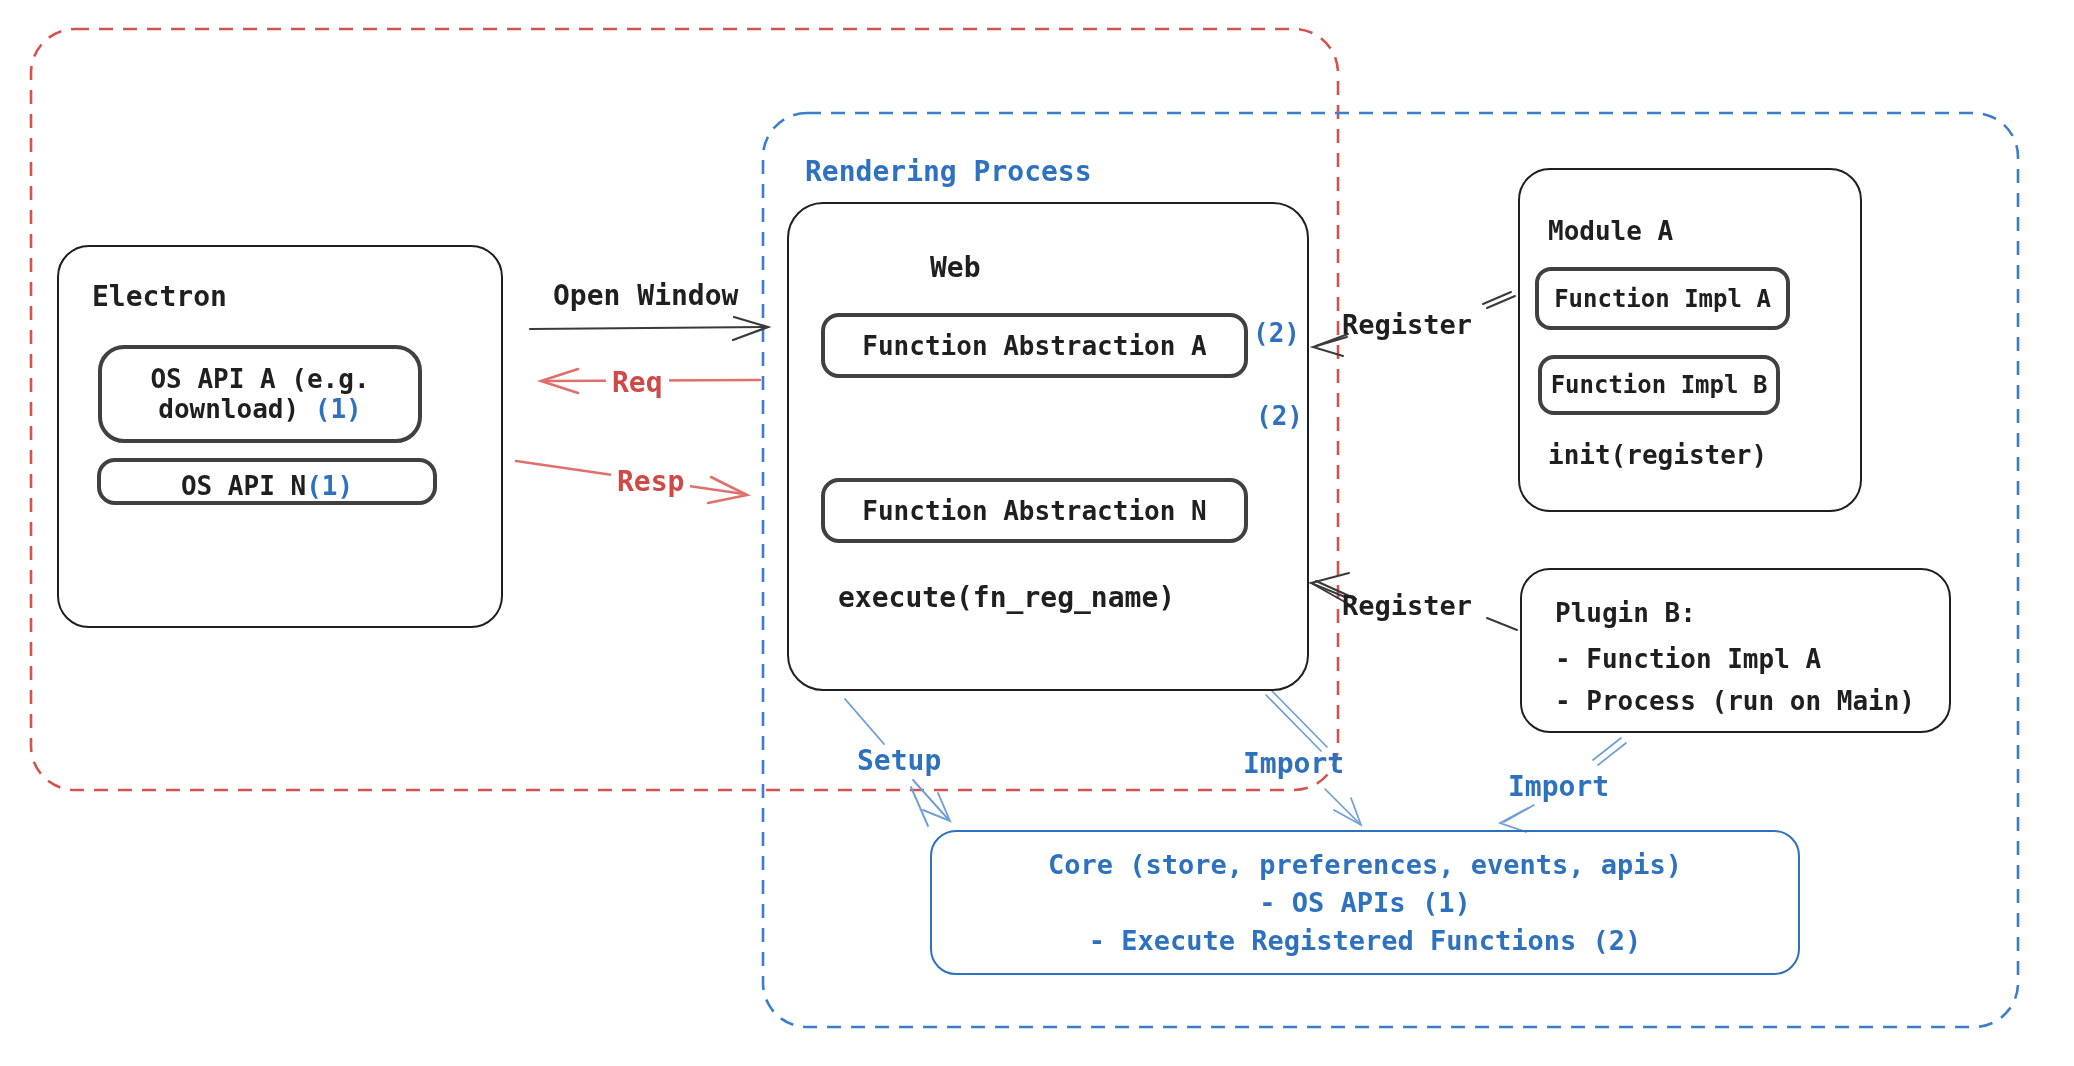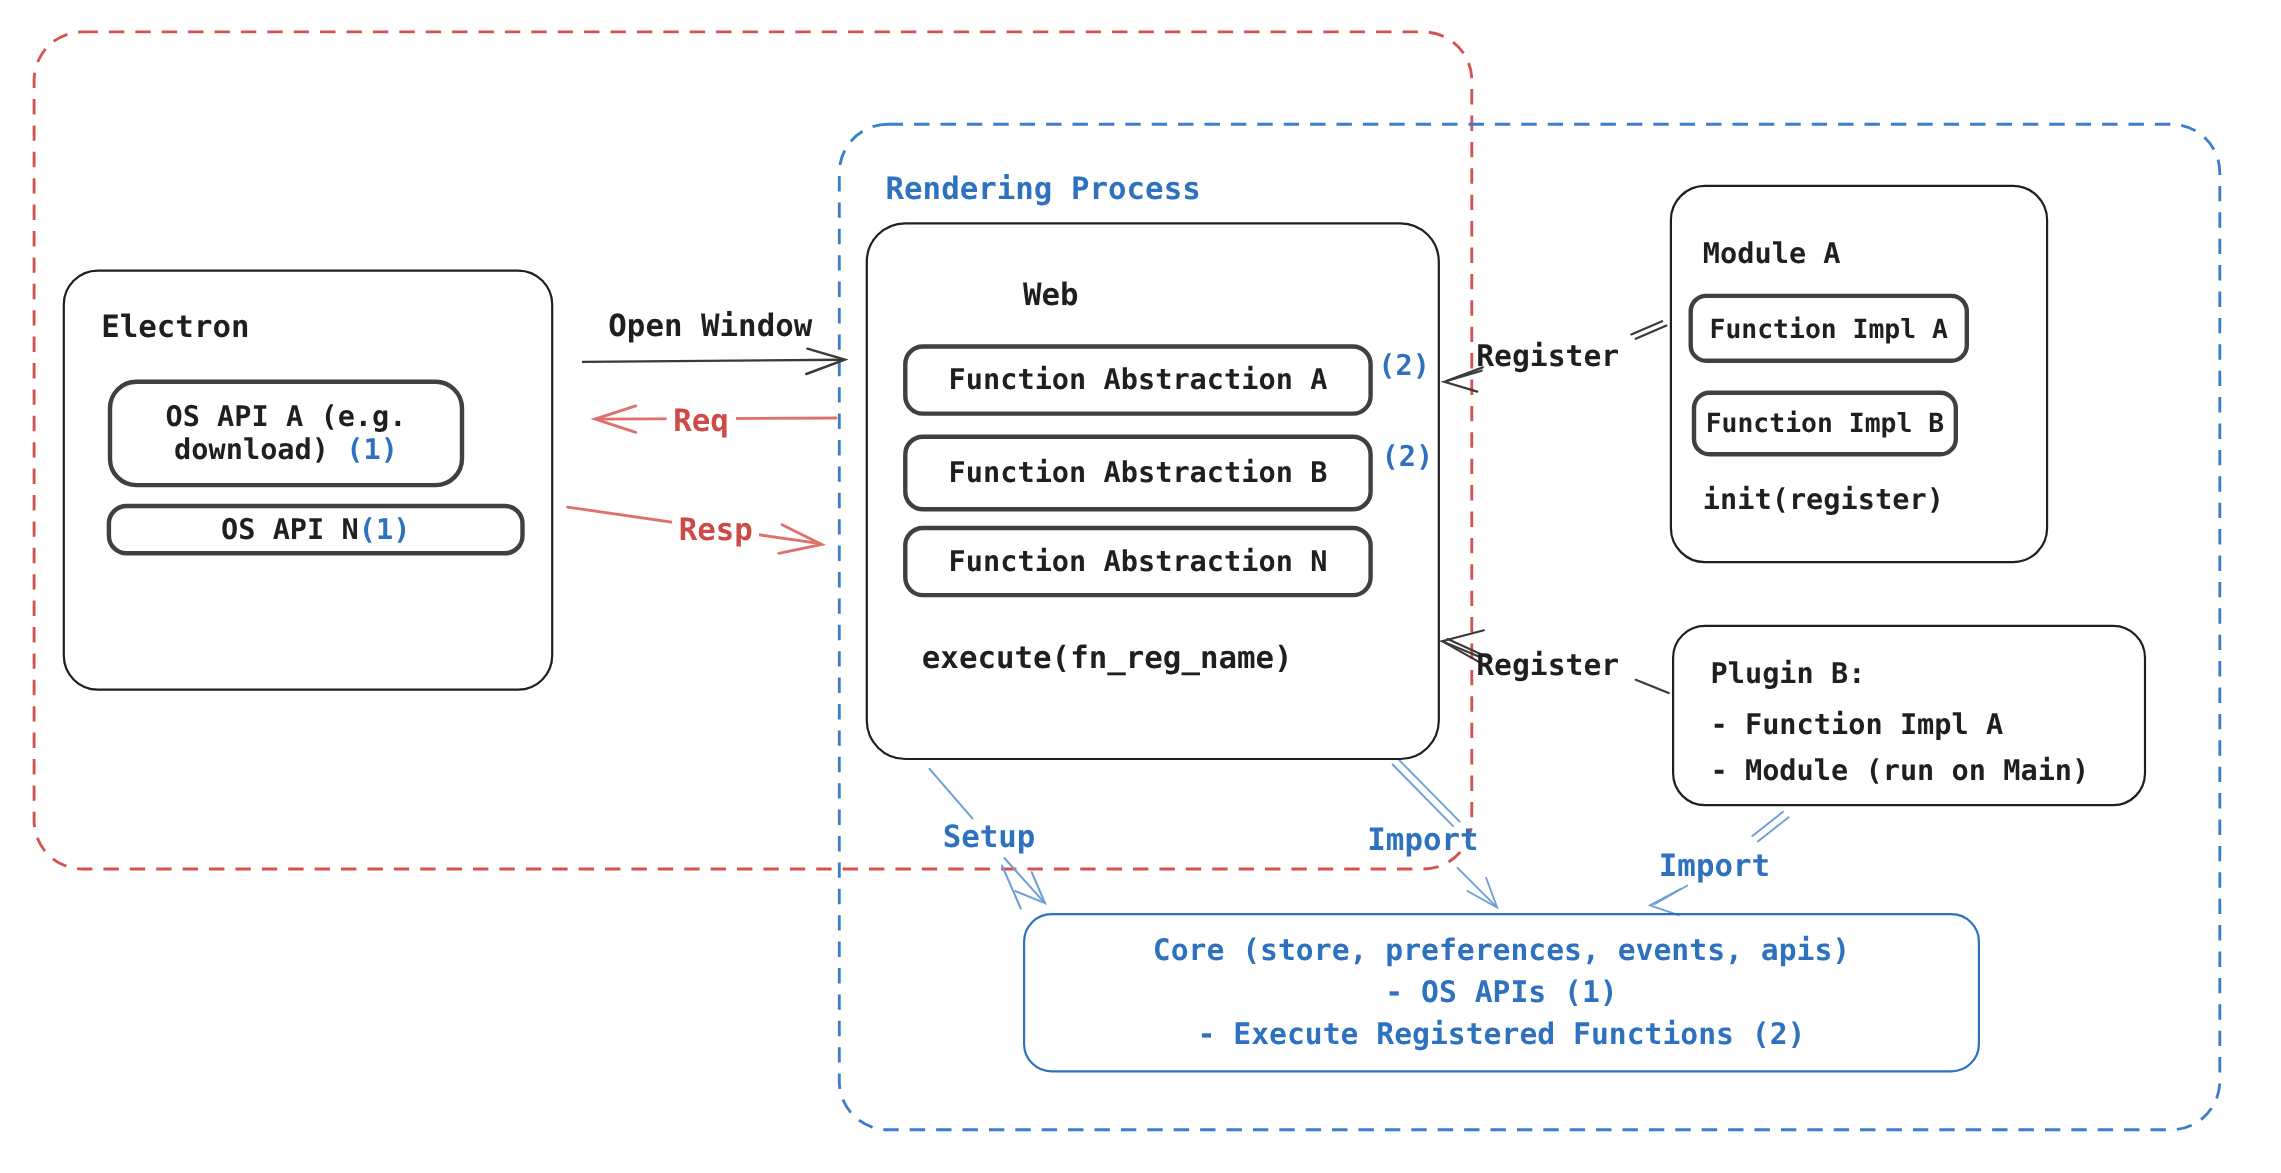--- a/index.html
+++ b/index.html
@@ -90,37 +90,34 @@
   <div class="abs blue t28" style="left:805px;top:156px;">Rendering Process</div>
 
   <div class="box" style="left:57px;top:245px;width:446px;height:383px;border-radius:32px;"></div>
   <div class="abs t28" style="left:92px;top:281px;">Electron</div>
 
   <div class="innerbox" style="left:98px;top:345px;width:324px;height:98px;border-radius:26px;flex-direction:column;">
     <span>OS API A (e.g.</span>
     <span><span>download)</span>  <span class="badge">(1)</span></span>
   </div>
 
-  <div class="innerbox" style="left:97px;top:458px;width:380px;height:47px;">
+  <div class="innerbox" style="left:97px;top:458px;width:340px;height:47px;align-items:flex-end;">
     <span>OS API N</span>
       <span>   </span>
       <span class="badge">(1)</span>
   </div>
 
   <div class="box" style="left:787px;top:202px;width:522px;height:489px;border-radius:36px;"></div>
   <div class="abs t28" style="left:930px;top:252px;">Web</div>
 
   <div class="innerbox" style="left:821px;top:313px;width:427px;height:65px;">
     <span>Function Abstraction A</span>
   </div>
   <div class="abs badge t26" style="left:1253px;top:319px;">(2)</div>
 
-  <div class="innerbox" style="left:821px;top:395px;width:427px;height:70px;">
-    <span>Function Abstraction B</span>
-  </div>
   <div class="abs badge t26" style="left:1256px;top:402px;">(2)</div>
 
   <div class="innerbox" style="left:821px;top:478px;width:427px;height:65px;">
     <span>Function Abstraction N</span>
   </div>
 
   <div class="abs t28" style="left:838px;top:582px;">execute(fn_reg_name)</div>
 
   <div class="box" style="left:1518px;top:168px;width:344px;height:344px;border-radius:32px;"></div>
   <div class="abs t26" style="left:1548px;top:217px;">Module A</div>
@@ -128,21 +125,21 @@
     <span>Function Impl A</span>
   </div>
   <div class="innerbox t24" style="left:1538px;top:355px;width:242px;height:60px;border-radius:16px;">
     <span>Function Impl B</span>
   </div>
   <div class="abs t26" style="left:1548px;top:441px;">init(register)</div>
 
   <div class="box" style="left:1520px;top:568px;width:431px;height:165px;border-radius:30px;"></div>
   <div class="abs t26" style="left:1555px;top:599px;">Plugin B:</div>
   <div class="abs t26" style="left:1555px;top:645px;">- Function Impl A</div>
-  <div class="abs t26" style="left:1555px;top:687px;">- Module (run on Main)</div>
+  <div class="abs t26" style="left:1555px;top:687px;">- Process (run on Main)</div>
 
   <div class="corebox blue t27" style="left:930px;top:830px;width:870px;height:145px;">
     <span>Core (store, preferences, events, apis)</span>
     <span>- OS APIs (1)</span>
     <span>- Execute Registered Functions (2)</span>
   </div>
 
   <div class="abs t28" style="left:553px;top:280px;">Open Window</div>
   <div class="abs t28 red arrowlabel" style="left:606px;top:367px;">Req</div>
   <div class="abs t28 red arrowlabel" style="left:594px;top:466px;margin-left:17px;">Resp</div>

